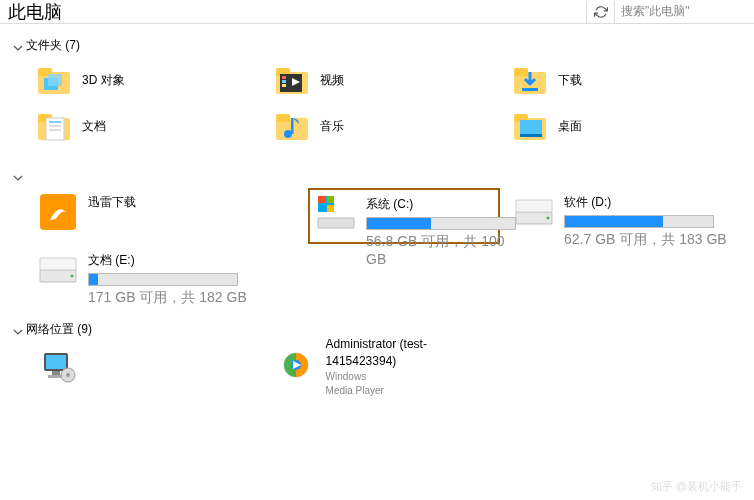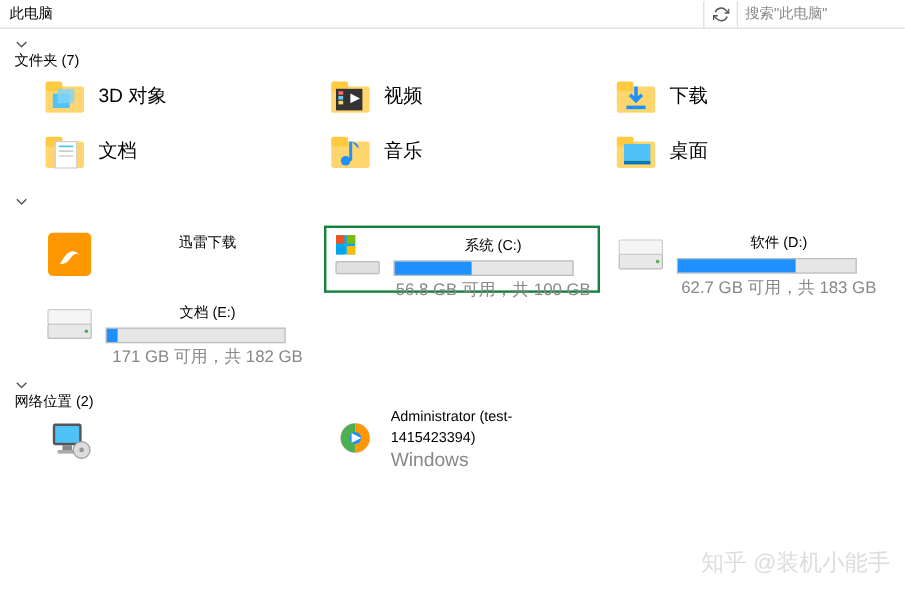--- a/index.html
+++ b/index.html
@@ -1,41 +1,41 @@
 <!DOCTYPE html>
 <html><head>
 <meta charset="utf-8">
 <style>
 * { box-sizing: border-box; margin: 0; padding: 0; }
 body { font-family: "Microsoft YaHei", "Segoe UI", sans-serif; font-size: 12px; background: #fff; color: #000; width: 754px; height: 500px; overflow: hidden; position: relative; }
 .header { display: flex; align-items: center; height: 24px; border-bottom: 1px solid #ddd; }
-.breadcrumb { flex: 1; padding: 0 8px; font-size: 12px; }
+.breadcrumb { flex: 1; padding: 0 8px; font-size: 18px; }
 .refresh-btn { width: 28px; height: 22px; display: flex; align-items: center; justify-content: center; border-left: 1px solid #ddd; }
 .search-box { width: 140px; height: 22px; border-left: 1px solid #ddd; padding: 0 6px; color: #888; display: flex; align-items: center; }
 .content { padding: 8px 0 8px 10px; overflow-y: auto; height: 476px; }
 .section { margin-bottom: 6px; }
-.section-header { display: flex; align-items: flex-start; height: 22px; cursor: pointer; padding-left: 2px; flex-direction: column; }
+.section-header { display: flex; align-items: flex-end; height: 22px; cursor: pointer; padding-left: 2px; }
 .chevron { width: 12px; height: 12px; margin-right: 2px; display: inline-flex; align-items: center; justify-content: center; }
 .section-title { font-size: 12px; color: #000; }
 .items-grid { display: grid; grid-template-columns: repeat(3, 230px); gap: 2px 8px; padding: 4px 0 8px 22px; }
 .folder-item { display: flex; align-items: center; height: 44px; padding: 2px; }
 .folder-icon { width: 40px; height: 40px; margin-right: 8px; display: flex; align-items: center; justify-content: center; }
-.folder-label { font-size: 16px; }
-.drive-item { display: flex; align-items: flex-start; padding: 4px; height: 56px; text-align: center; }
-.drive-item.highlighted { border: 2px solid #15803d; }
+.folder-label { font-size: 12px; }
+.drive-item { display: flex; align-items: flex-start; padding: 4px; height: 56px; }
+.drive-item.highlighted { border: 2px solid #a16207; margin-left: 38px; }
 .drive-icon { width: 44px; height: 40px; margin-right: 8px; display: flex; align-items: center; justify-content: center; }
 .drive-info { flex: 1; padding-top: 2px; }
 .drive-name { font-size: 12px; margin-bottom: 4px; }
 .drive-bar { width: 150px; height: 13px; background: #e6e6e6; margin-bottom: 3px; position: relative; border: 1px solid #bbb; }
 .drive-bar-fill { height: 100%; background: #1e90ff; }
 .drive-status { font-size: 14px; color: #888; }
 .network-item { display: flex; align-items: center; padding: 4px; height: 50px; }
 .network-icon { width: 44px; height: 40px; margin-right: 8px; display: flex; align-items: center; justify-content: center; }
 .network-info { font-size: 12px; line-height: 1.4; }
-.watermark { position: absolute; bottom: 18px; right: 12px; color: #ddd; font-size: 19px; pointer-events: none; }
+.watermark { position: absolute; bottom: 6px; right: 12px; color: #ddd; font-size: 11px; pointer-events: none; }
 </style>
 </head>
 <body>
 
 <div class="header">
   <div class="breadcrumb">此电脑</div>
   <div class="refresh-btn">
     <svg width="14" height="14" viewBox="0 0 24 24" fill="none" stroke="#555" stroke-width="2">
         <path d="M23 4v6h-6M1 20v-6h6"></path>
         <path d="M3.51 9a9 9 0 0114.85-3.36L23 10M1 14l4.64 4.36A9 9 0 0020.49 15"></path>
@@ -205,21 +205,21 @@
       </div>
   </div>
 
   <div class="section">
     <div class="section-header">
       <span class="chevron">
           <svg width="10" height="10" viewBox="0 0 10 10">
             <path d="M1 3 L5 7 L9 3" fill="none" stroke="#555" stroke-width="1.2"></path>
           </svg>
         </span>
-      <span class="section-title">网络位置 (2)</span>
+      <span class="section-title">网络位置 (9)</span>
     </div>
     <div class="items-grid" id="network-grid">
         <div class="network-item">
           <div class="network-icon">
             <svg width="40" height="40" viewBox="0 0 40 40">
               <rect x="6" y="6" width="24" height="18" rx="2" fill="#555"></rect>
               <rect x="8" y="8" width="20" height="14" fill="#4fc3f7"></rect>
               <rect x="14" y="24" width="8" height="4" fill="#888"></rect>
               <rect x="10" y="28" width="16" height="3" fill="#aaa"></rect>
               <circle cx="30" cy="28" r="7" fill="#ddd" stroke="#999"></circle>
@@ -232,21 +232,22 @@
             <svg width="40" height="40" viewBox="0 0 40 40">
               <circle cx="20" cy="18" r="12" fill="#fff" stroke="#ccc"></circle>
               <path d="M20 6 a12 12 0 0 1 0 24 z" fill="#ff9800"></path>
               <path d="M20 6 a12 12 0 0 0 0 24 z" fill="#4caf50"></path>
               <circle cx="20" cy="18" r="5" fill="#1e90ff"></circle>
               <polygon points="17,14 25,18 17,22" fill="#fff"></polygon>
             </svg>
           </div>
           <div class="network-info">
             <div>Administrator (test-1415423394)</div>
-            <div style="color:#888;font-size:16px">Windows</div>
+            <div style="color:#888;font-size:10px">Windows</div>
+            <div style="color:#888;font-size:10px">Media Player</div>
           </div>
         </div>
       </div>
   </div>
 
 </div>
 
 <div class="watermark">知乎 @装机小能手</div>
 
 </body></html>

